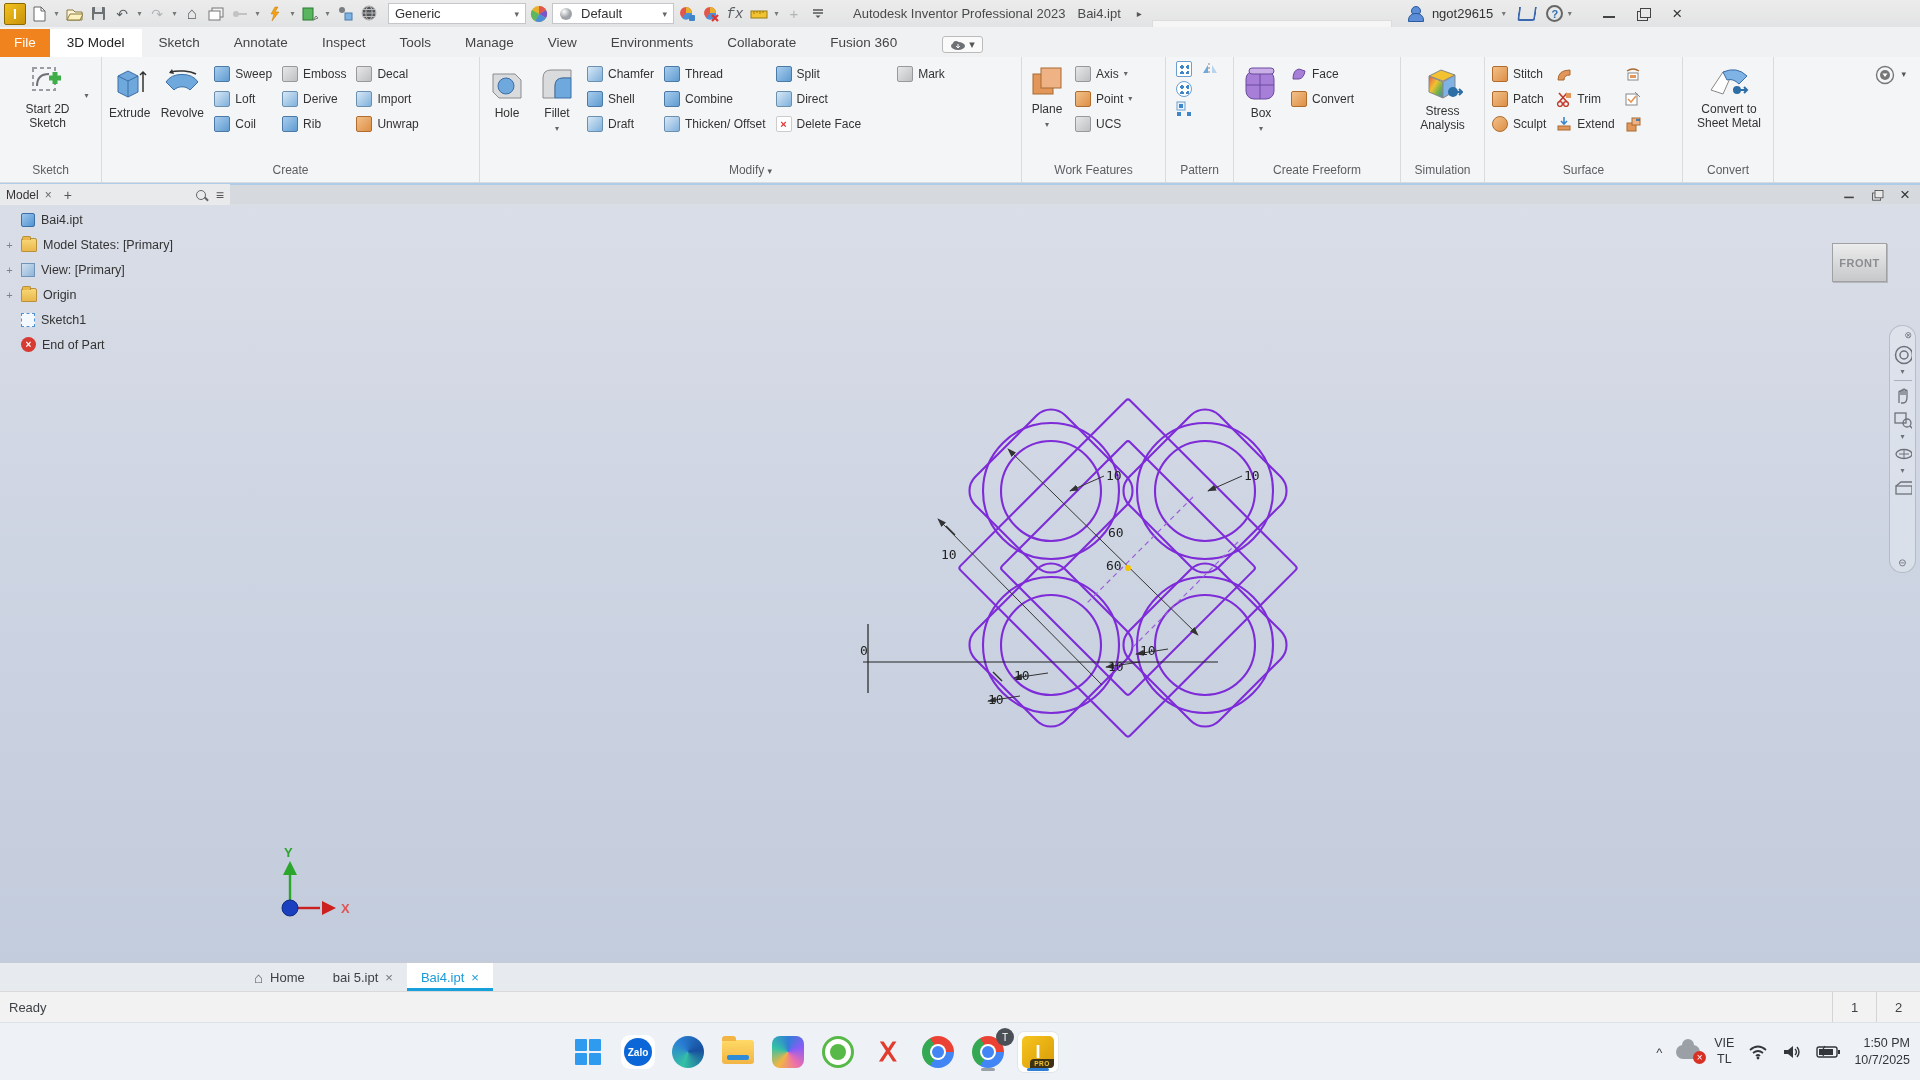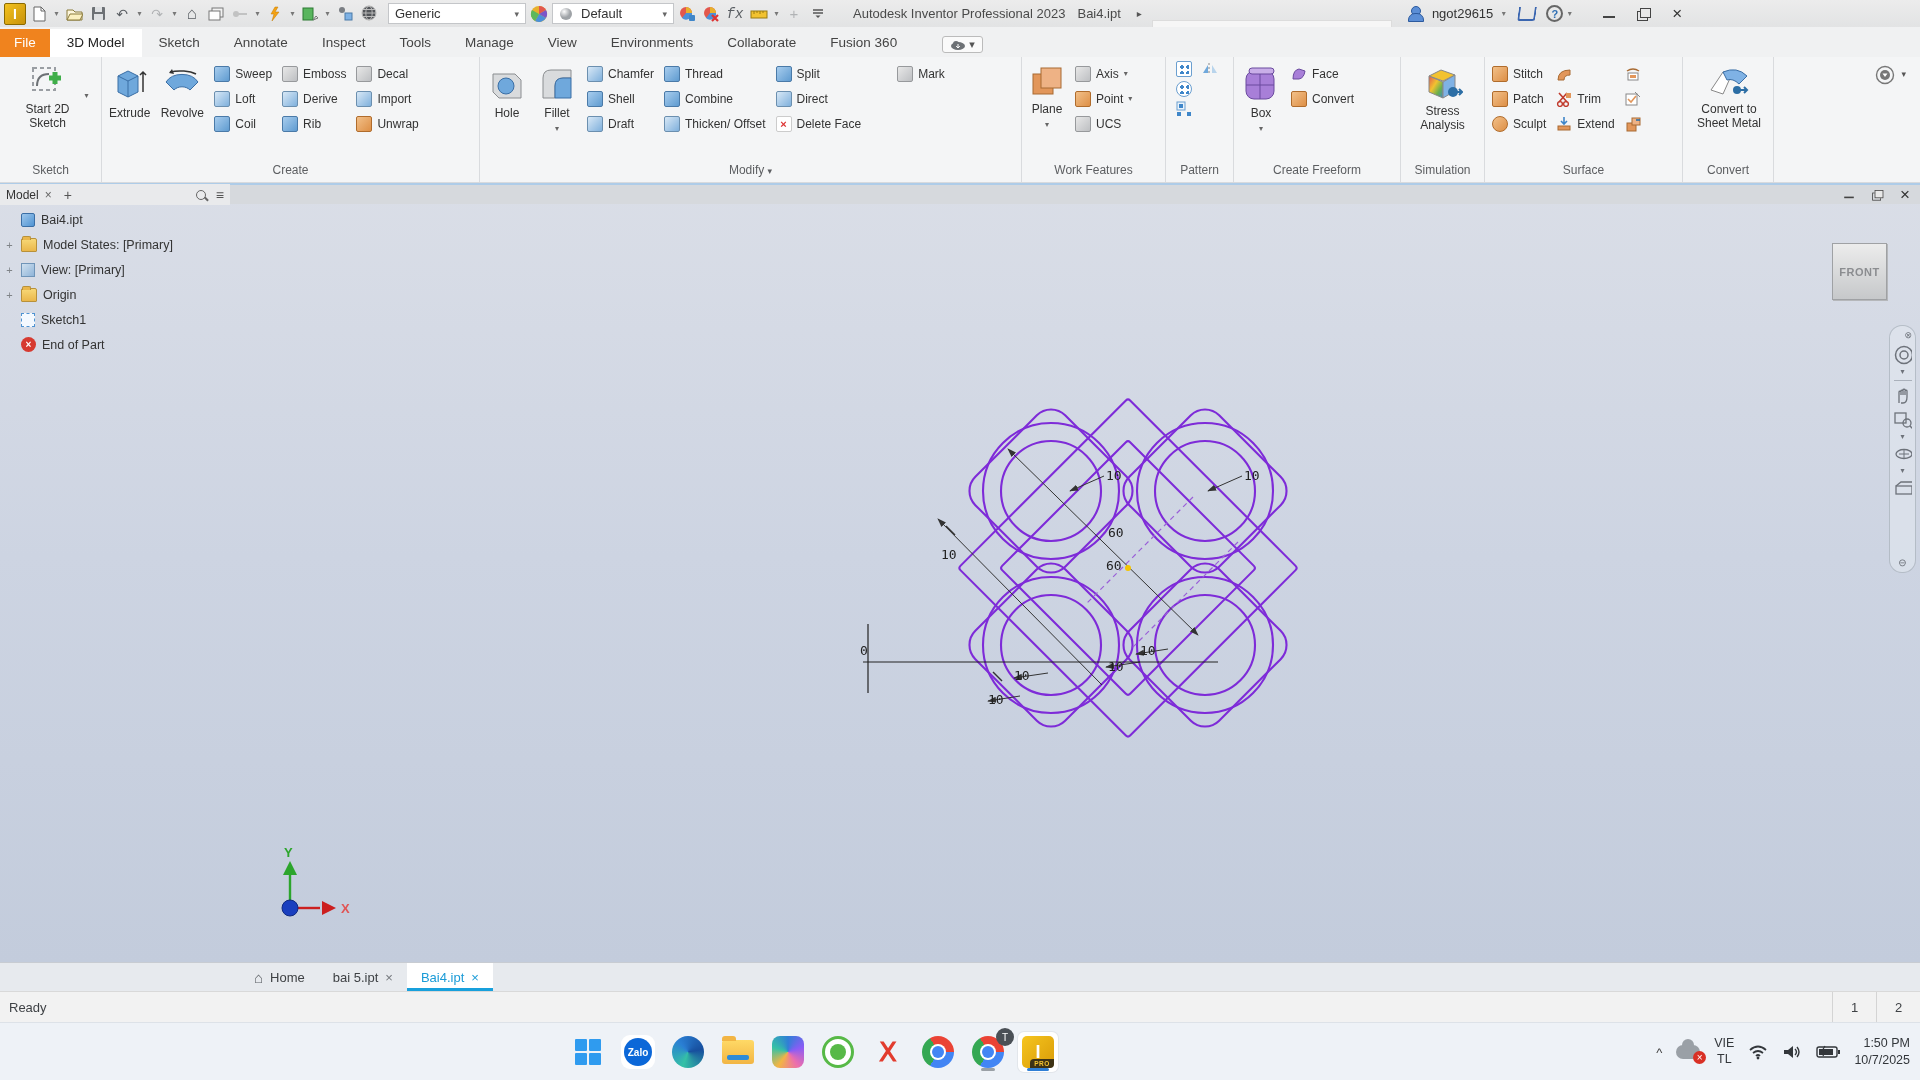--- a/index.html
+++ b/index.html
@@ -95,21 +95,21 @@
   .trow .expand { width:11px; color:#808488; font-size:11px; text-align:center; }
   .ti { width:16px; height:14px; flex:none; position:relative; }
   .ti-cube { background:linear-gradient(135deg,#9ec7ec,#4f93d2); border:1px solid #3a6ea5; width:14px; height:14px; border-radius:2px; }
   .ti-folder { background:linear-gradient(#f7d877,#eab74b); border:1px solid #b8913a; border-radius:2px 2px 1px 1px; }
   .ti-folder::before { content:""; position:absolute; top:-3px; left:0; width:7px; height:3px; background:#eab74b; border:1px solid #b8913a; border-bottom:none; border-radius:2px 2px 0 0; }
   .ti-view { background:linear-gradient(135deg,#cfe0ef,#8fb4d8); border:1px solid #6f94b8; width:14px; height:14px; }
   .ti-sketch { width:14px; height:14px; border:1.5px dashed #4f93d2; background:#f4f9ff; }
   .ti-eop { width:15px; height:15px; border-radius:50%; background:#d63a30; color:#fff; font-size:10px; font-weight:bold; text-align:center; line-height:15px; }
 
   
-  .viewcube { position:absolute; left:1832px; top:60px; width:55px; height:57px;
+  .viewcube { position:absolute; left:1832px; top:60px; width:55px; height:39px;
     background:linear-gradient(#ececec,#c6c8ca); border:1px solid #9fa1a4; box-shadow:1px 1px 0 #b5b7ba;
     display:flex; align-items:center; justify-content:center; color:#8b8d90; font-weight:bold; font-size:11px; letter-spacing:.5px; }
 
   
   .navbar { position:absolute; left:1889px; top:142px; width:27px; height:248px;
     background:rgba(228,233,240,.55); border:1px solid rgba(150,158,170,.55); border-radius:13px;
     display:flex; flex-direction:column; align-items:center; padding:4px 0; gap:6px; color:#6d727a; }
   .nv { width:18px; height:18px; display:flex; align-items:center; justify-content:center; }
   .nv svg { display:block; }
   .navbar .tiny { font-size:8px; line-height:4px; }

